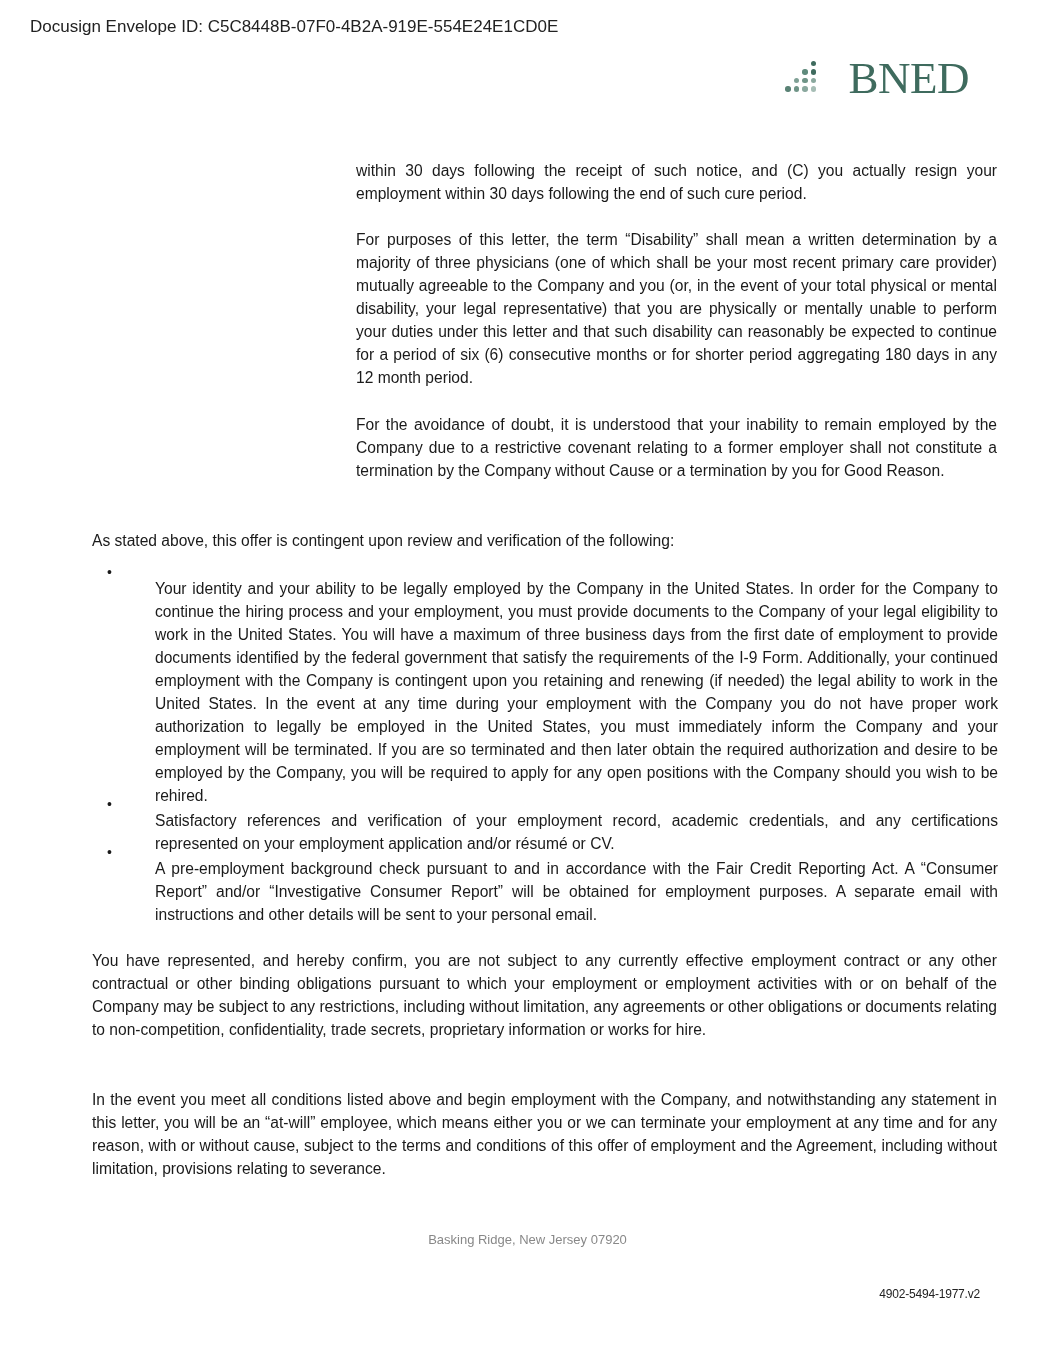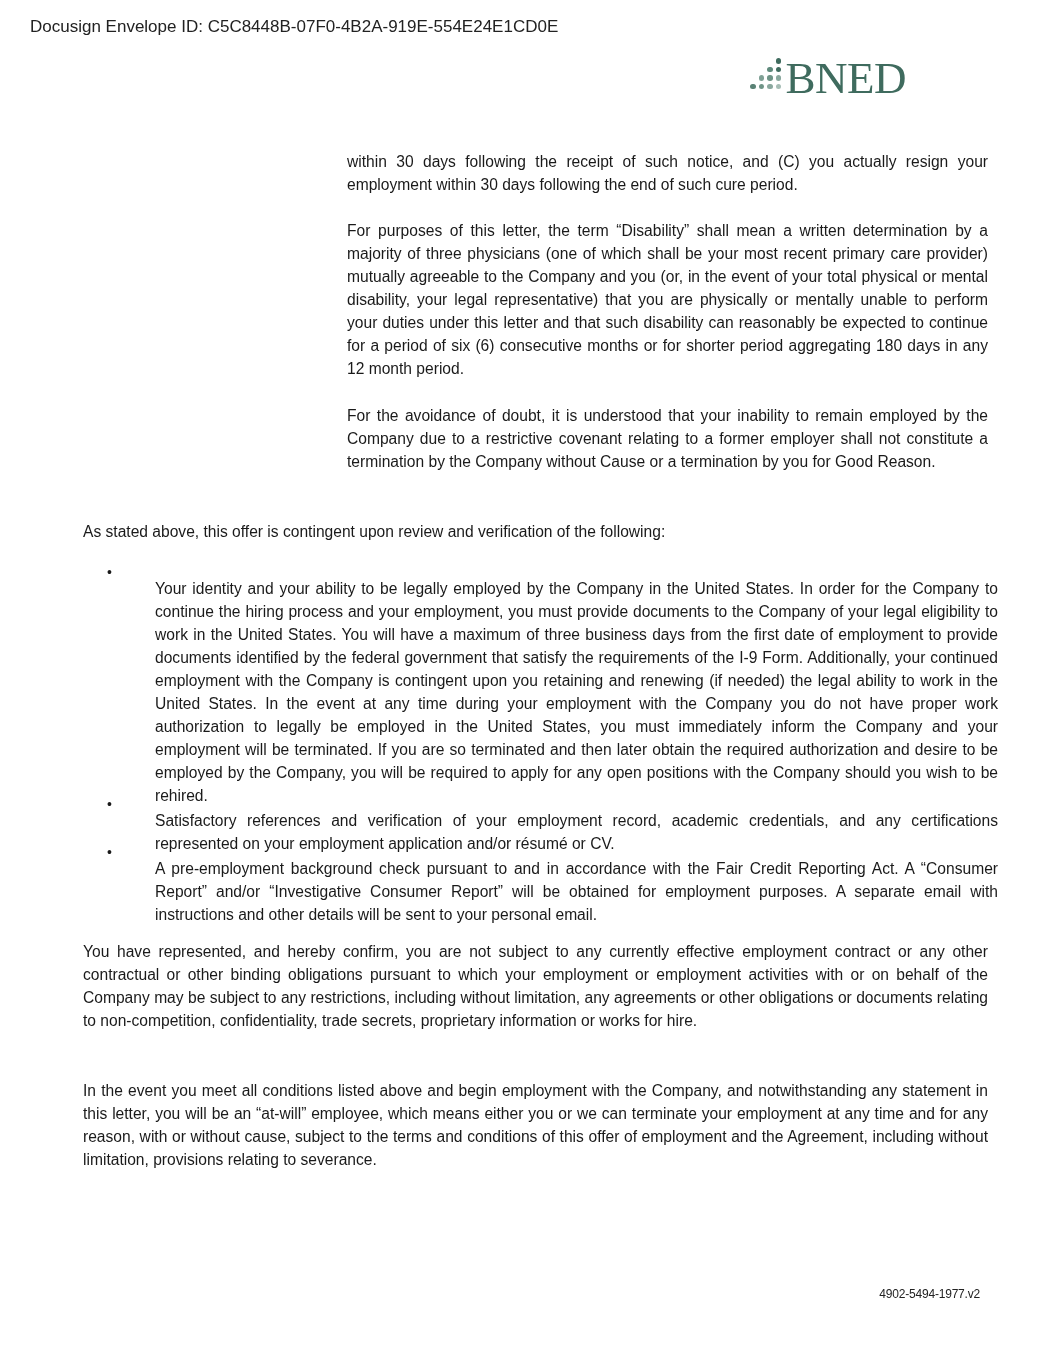--- a/index.html
+++ b/index.html
@@ -1,23 +1,23 @@
 <!DOCTYPE html>
 <html><head>
   <meta charset="utf-8">
   <style>
     html, body { margin: 0; padding: 0; background: #ffffff; }
     body { width: 1055px; height: 1365px; position: relative; overflow: hidden; color: #1a1a1a; }
     .envelope { position: absolute; left: 30px; top: 17px; font-family: "Liberation Sans", sans-serif; font-size: 17px; color: #222; }
-    .logo { position: absolute; left: 750px; top: 58px; display: flex; align-items: flex-start; }
+    .logo { position: absolute; left: 785px; top: 58px; display: flex; align-items: center; gap: 28px; }
     .dots { display: grid; grid-template-columns: repeat(4, 6px); grid-template-rows: repeat(4, 6px); gap: 2.5px; margin-right: 4px; margin-bottom: 3px; }
     .dot { width: 5.5px; height: 5.5px; border-radius: 50%; }
     .logo-text { font-family: "Liberation Serif", serif; font-size: 45px; color: #3f6b5e; line-height: 40px; letter-spacing: -0.5px; }
     .body { font-family: "Liberation Sans Narrow", "Liberation Sans", sans-serif; font-size: 15.6px; line-height: 23px; color: #1a1a1a; }
-    .p { position: absolute; text-align: justify; margin: 8px; }
+    .p { position: absolute; text-align: justify; margin: 17px; }
     .indent { left: 339px; width: 641px; }
     .full { left: 75px; width: 905px; }
     .li { position: absolute; left: 137px; width: 843px; text-align: justify; margin: 18px; }
     .bullet { position: absolute; left: 107px; font-size: 14px; }
     .footer { position: absolute; left: 0; width: 1055px; top: 1230px; text-align: center; font-family: "Liberation Sans", sans-serif; font-size: 13px; line-height: 19px; color: #888; }
     .docid { position: absolute; right: 75px; top: 1287px; font-family: "Liberation Sans", sans-serif; font-size: 12px; color: #222; letter-spacing: -0.2px; text-align: center; }
   </style>
 </head>
 <body>
 
@@ -58,15 +58,16 @@
   <p class="li" style="top:791px">Satisfactory references and verification of your employment record, academic credentials, and any certifications represented on your employment application and/or résumé or CV.</p>
 
   <span class="bullet" style="top:841px">•</span>
   <p class="li" style="top:839px">A pre-employment background check pursuant to and in accordance with the Fair Credit Reporting Act.  A “Consumer Report” and/or “Investigative Consumer Report” will be obtained for employment purposes.  A separate email with instructions and other details will be sent to your personal email.</p>
 
   <p class="p full" style="top:932px">You have represented, and hereby confirm, you are not subject to any currently effective employment contract or any other contractual or other binding obligations pursuant to which your employment or employment activities with or on behalf of the Company may be subject to any restrictions, including without limitation, any agreements or other obligations or documents relating to non-competition, confidentiality, trade secrets, proprietary information or works for hire.</p>
   <p class="p full" style="top:1071px">In the event you meet all conditions listed above and begin employment with the Company, and notwithstanding any statement in this letter, you will be an “at-will” employee, which means either you or we can terminate your employment at any time and for any reason, with or without cause, subject to the terms and conditions of this offer of employment and the Agreement, including without limitation, provisions relating to severance.</p>
 </div>
 
 <div class="footer">
+  <div>Basking Ridge, New Jersey 07920</div>
 </div>
 
 <div class="docid">4902-5494-1977.v2</div>
 
 </body></html>

